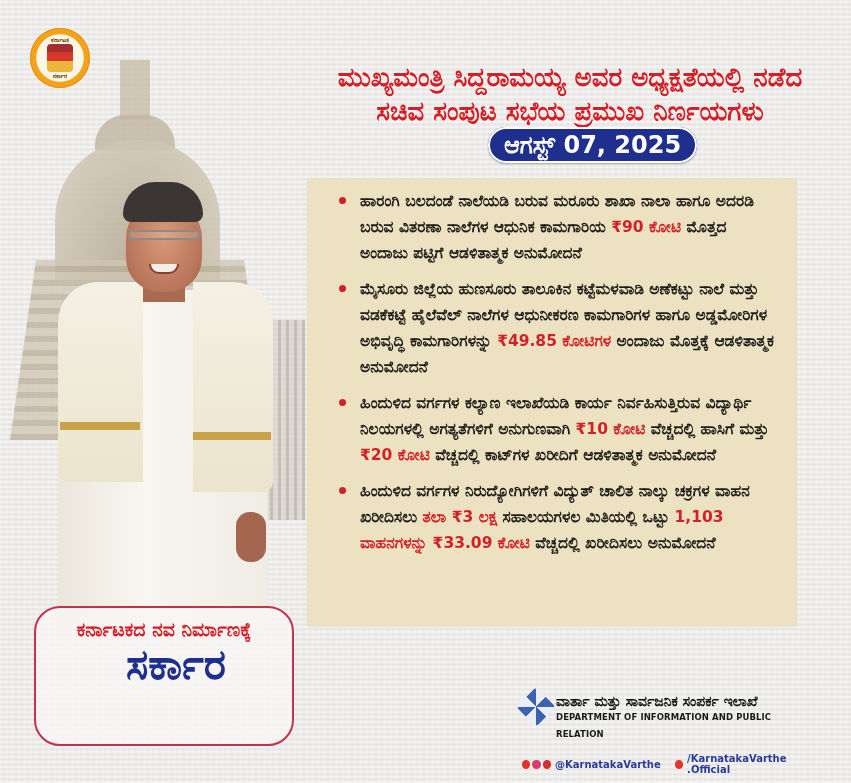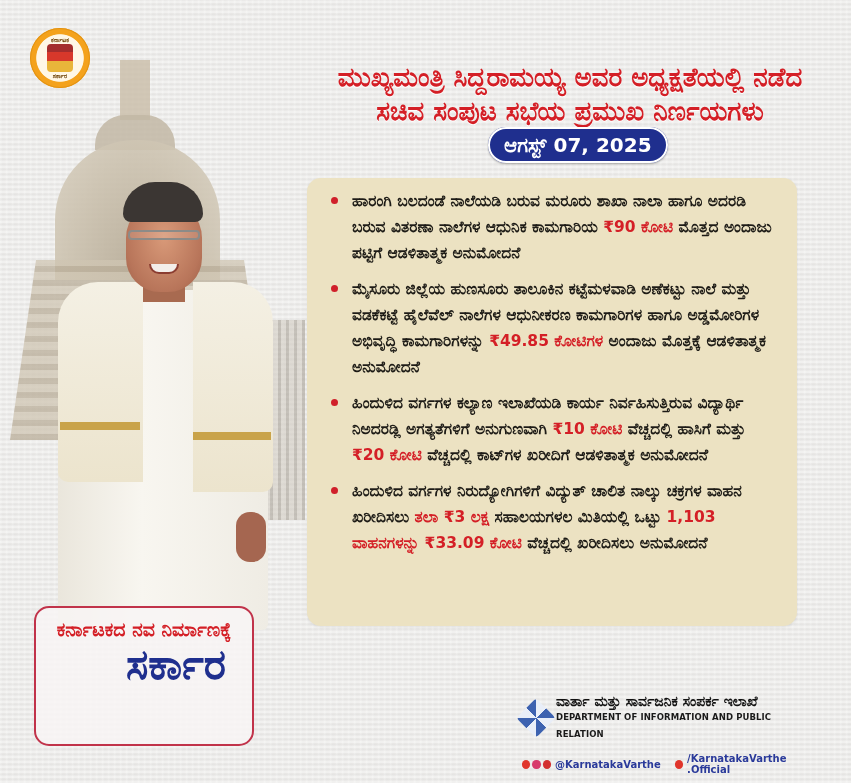--- a/index.html
+++ b/index.html
@@ -55,59 +55,59 @@
     .title {
       position: absolute; left: 300px; top: 52px; width: 540px;
       text-align: center; color: #d41f26; font-weight: bold;
       font-size: 26px; line-height: 34px;
       text-shadow: 0 1px 0 #fff;
       margin-top: 8px;
     }
     .date-pill {
       position: absolute; left: 488px; top: 127px; height: 36px; padding: 0 16px;
       background: #1f2f8e; color: #fff; border-radius: 18px;
-      font-weight: bold; font-size: 20px; line-height: 36px;
+      font-weight: bold; font-size: 24px; line-height: 36px;
       box-shadow: 0 0 0 2px #ffffff inset, 0 1px 2px rgba(0,0,0,.3);
       display: flex; align-items: center;
     }
 
     
     .card {
       position: absolute; left: 307px; top: 178px; width: 490px; height: 448px;
       background: #ece2c2;
-      border-radius: 14px;
+      border-radius: 3px;
       box-shadow: 0 1px 3px rgba(0,0,0,0.08);
-      padding: 10px 18px 10px 12px;
+      padding: 10px 18px 10px 20px;
     }
     .decision {
       display: flex; align-items: flex-start; margin-bottom: 10px;
     }
     .bullet {
       flex: 0 0 auto; width: 7px; height: 7px; border-radius: 50%;
       background: #d0202a; margin: 9px 14px 0 12px;
     }
     .decision-text {
       color: #1d1b16; font-size: 15.5px; line-height: 26px; font-weight: 600;
     }
     .hl { color: #d41f26; font-weight: bold; }
 
     
     .slogan {
-      position: absolute; left: 34px; top: 606px; width: 220px; height: 140px;
-      border: 2px solid #c1334a; border-radius: 15px;
+      position: absolute; left: 34px; top: 606px; width: 260px; height: 140px;
+      border: 2px solid #c1334a; border-radius: 26px;
       background: rgba(248, 244, 244, 0.85);
       padding: 8px 10px;
     }
     .slogan-top { color: #d41f26; font-size: 19px; font-weight: bold; text-align: center; line-height: 26px; }
     .slogan-main1 { color: #1f2f8e; font-size: 42px; font-weight: bold; line-height: 48px; padding-left: 14px; }
     .slogan-main2 { color: #1f2f8e; font-size: 42px; font-weight: bold; line-height: 46px; padding-left: 80px; }
 
     
     .dept { position: absolute; left: 522px; top: 693px; width: 300px; }
-    .dept-row { display: flex; align-items: center; }
+    .dept-row { display: flex; align-items: flex-start; }
     .dept-logo {
       width: 28px; height: 28px; margin-right: 6px;
       background: conic-gradient(#3d62b0 0 12.5%, #e9eef8 12.5% 25%, #3d62b0 25% 37.5%, #e9eef8 37.5% 50%, #3d62b0 50% 62.5%, #e9eef8 62.5% 75%, #3d62b0 75% 87.5%, #e9eef8 87.5% 100%);
       transform: rotate(45deg); border-radius: 4px;
     }
     .dept-kn { font-size: 14px; font-weight: bold; color: #111; line-height: 16px; }
     .dept-en { font-size: 8.5px; font-weight: bold; color: #1a1a1a; line-height: 17px; letter-spacing: .1px; }
     .social { display: flex; align-items: center; margin-top: 10px; font-size: 10px; font-weight: bold; color: #2a3a9a; }
     .sicon { width: 9px; height: 9px; border-radius: 50%; margin-right: 2px; }
     .sicon.yt { background: #e0352b; }
@@ -165,21 +165,21 @@
   </div>
   <div class="decision">
     <span class="bullet"></span>
     <div class="decision-text">
       <span>ಮೈಸೂರು ಜಿಲ್ಲೆಯ ಹುಣಸೂರು ತಾಲೂಕಿನ ಕಟ್ಟೆಮಳವಾಡಿ ಅಣೆಕಟ್ಟು ನಾಲೆ ಮತ್ತು ವಡಕೆಕಟ್ಟೆ ಹೈಲೆವೆಲ್ ನಾಲೆಗಳ ಆಧುನೀಕರಣ ಕಾಮಗಾರಿಗಳ ಹಾಗೂ ಅಡ್ಡಮೋರಿಗಳ ಅಭಿವೃದ್ಧಿ ಕಾಮಗಾರಿಗಳನ್ನು </span><span class="hl">₹49.85 ಕೋಟಿಗಳ</span><span> ಅಂದಾಜು ಮೊತ್ತಕ್ಕೆ ಆಡಳಿತಾತ್ಮಕ ಅನುಮೋದನೆ</span>
     </div>
   </div>
   <div class="decision">
     <span class="bullet"></span>
     <div class="decision-text">
-      <span>ಹಿಂದುಳಿದ ವರ್ಗಗಳ ಕಲ್ಯಾಣ ಇಲಾಖೆಯಡಿ ಕಾರ್ಯ ನಿರ್ವಹಿಸುತ್ತಿರುವ ವಿದ್ಯಾರ್ಥಿ ನಿಅದರಡ್ಲಿ ಅಗತ್ಯತೆಗಳಿಗೆ ಅನುಗುಣವಾಗಿ </span><span class="hl">₹10 ಕೋಟಿ</span><span> ವೆಚ್ಚದಲ್ಲಿ ಹಾಸಿಗೆ ಮತ್ತು </span><span class="hl">₹20 ಕೋಟಿ</span><span> ವೆಚ್ಚದಲ್ಲಿ ಕಾಟ್‌ಗಳ ಖರೀದಿಗೆ ಆಡಳಿತಾತ್ಮಕ ಅನುಮೋದನೆ</span>
+      <span>ಹಿಂದುಳಿದ ವರ್ಗಗಳ ಕಲ್ಯಾಣ ಇಲಾಖೆಯಡಿ ಕಾರ್ಯ ನಿರ್ವಹಿಸುತ್ತಿರುವ ವಿದ್ಯಾರ್ಥಿ ನಿಲಯಗಳಲ್ಲಿ ಅಗತ್ಯತೆಗಳಿಗೆ ಅನುಗುಣವಾಗಿ </span><span class="hl">₹10 ಕೋಟಿ</span><span> ವೆಚ್ಚದಲ್ಲಿ ಹಾಸಿಗೆ ಮತ್ತು </span><span class="hl">₹20 ಕೋಟಿ</span><span> ವೆಚ್ಚದಲ್ಲಿ ಕಾಟ್‌ಗಳ ಖರೀದಿಗೆ ಆಡಳಿತಾತ್ಮಕ ಅನುಮೋದನೆ</span>
     </div>
   </div>
   <div class="decision">
     <span class="bullet"></span>
     <div class="decision-text">
       <span>ಹಿಂದುಳಿದ ವರ್ಗಗಳ ನಿರುದ್ಯೋಗಿಗಳಿಗೆ ವಿದ್ಯುತ್ ಚಾಲಿತ ನಾಲ್ಕು ಚಕ್ರಗಳ ವಾಹನ ಖರೀದಿಸಲು </span><span class="hl">ತಲಾ ₹3 ಲಕ್ಷ</span><span> ಸಹಾಲಯಗಳಲ ಮಿತಿಯಲ್ಲಿ ಒಟ್ಟು </span><span class="hl">1,103 ವಾಹನಗಳನ್ನು ₹33.09 ಕೋಟಿ</span><span> ವೆಚ್ಚದಲ್ಲಿ ಖರೀದಿಸಲು ಅನುಮೋದನೆ</span>
     </div>
   </div>
 </div>
 

